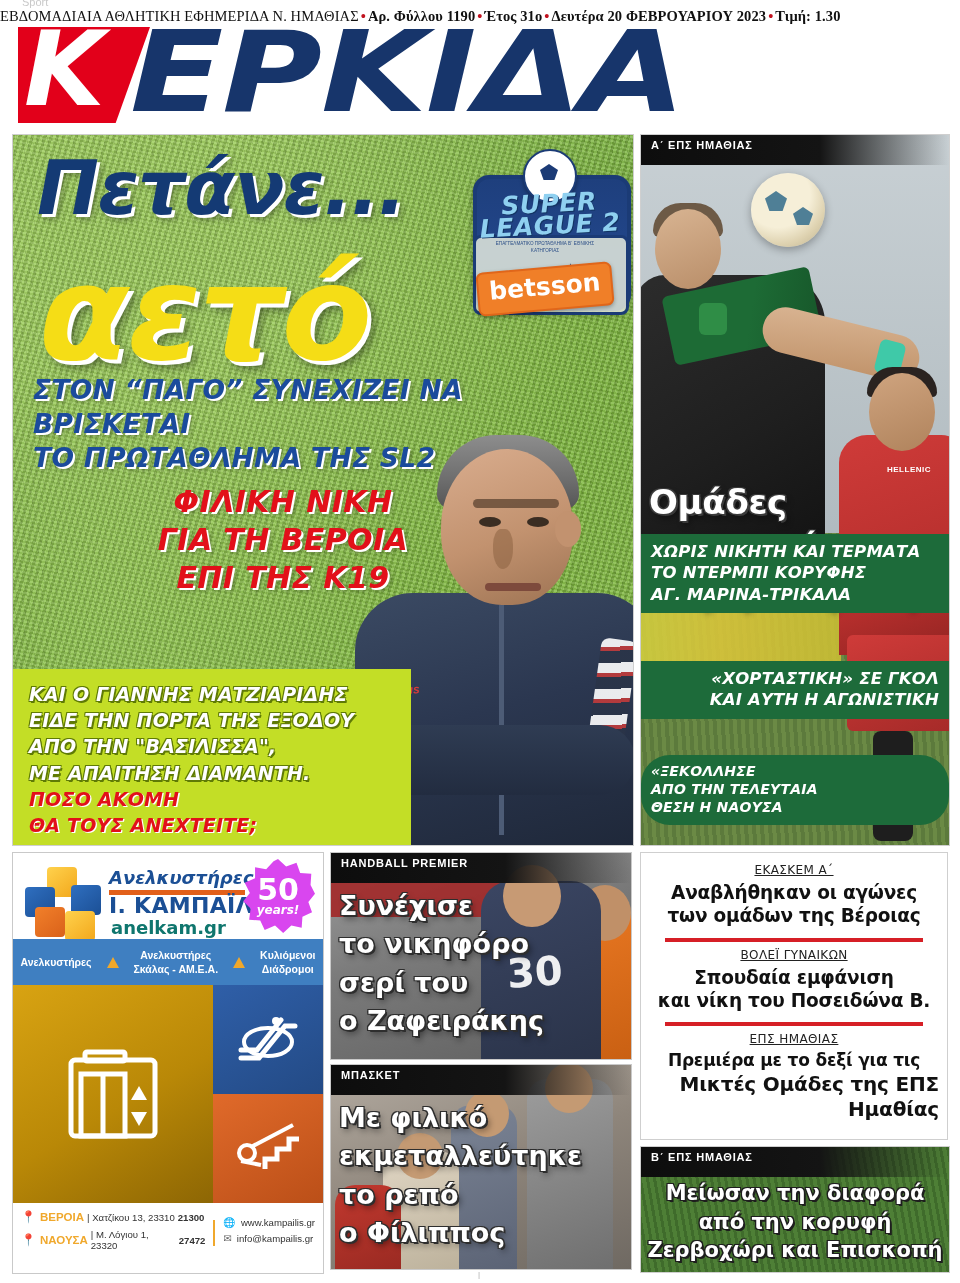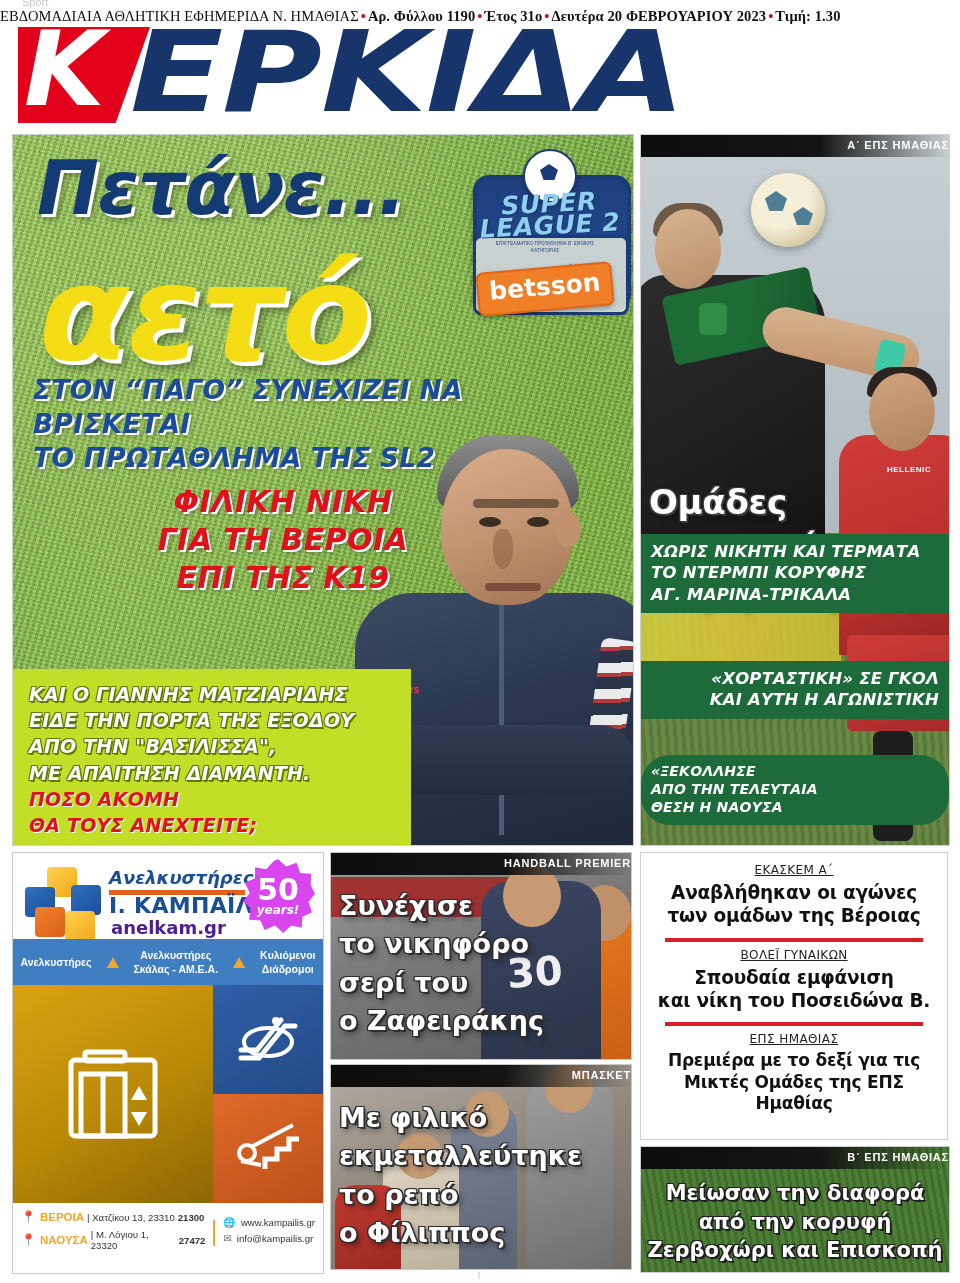--- a/index.html
+++ b/index.html
@@ -154,22 +154,22 @@
         background:linear-gradient(160deg,#cf3b39 0%,#b42e2c 70%,#8e2321 100%);}
   .p2-mark{position:absolute;left:246px;top:330px;font-size:8px;color:#fff;font-weight:bold;letter-spacing:.5px;}
   .p2-mark2{position:absolute;left:250px;top:452px;font-size:8px;color:#fff;font-weight:bold;letter-spacing:.5px;}
   .p2-shorts{position:absolute;left:206px;top:500px;width:116px;height:96px;
         background:linear-gradient(160deg,#cf3b39 0%,#a52a28 100%);border-radius:6px;}
   .p2-sock{position:absolute;left:232px;top:596px;width:40px;height:110px;background:#1e1e1e;border-radius:8px;}
   .board{position:absolute;left:0;top:420px;width:200px;height:108px;
         background:linear-gradient(90deg,#d8d23f 0%,#e0c93a 40%,#cfc134 100%);opacity:.85;}
   .board::after{content:"";position:absolute;left:10px;top:28px;width:160px;height:14px;background:#3a6a3a;opacity:.6;}
 
-  .tagbar{position:absolute;left:0;top:0;width:100%;height:22px;
-        background:linear-gradient(90deg,#0d0d0d 0%,#141414 58%,rgba(20,20,20,0) 100%);text-align:right;}
+  .tagbar{position:absolute;left:0;top:0;width:100%;height:30px;
+        background:linear-gradient(90deg,#0d0d0d 0%,#141414 58%,rgba(20,20,20,0) 100%);}
   .tagbar span{display:block;padding:4px 0 0 10px;color:#fff;font-size:11px;font-weight:bold;letter-spacing:.8px;}
 
   .rtop-h{position:absolute;left:8px;top:345px;width:296px;
         font-family:"DejaVu Sans",sans-serif;font-size:34px;font-weight:bold;color:#ffffff;
         line-height:1.3;letter-spacing:-.3px;
         text-shadow:2px 2px 0 #3a3a3a,-1.4px -1.4px 0 #3a3a3a,1.4px -1.4px 0 #3a3a3a,-1.4px 1.4px 0 #3a3a3a,3px 4px 6px rgba(0,0,0,.45);}
 
   .gbar{position:absolute;left:0;width:308px;background:#1d6b3a;box-sizing:border-box;padding:7px 10px 8px 10px;}
   .gbar div{font-family:"DejaVu Sans",sans-serif;font-weight:bold;font-style:italic;color:#ffffff;
         line-height:1.3;letter-spacing:.2px;}
@@ -190,21 +190,21 @@
   .c2{left:46px;top:18px;background:linear-gradient(140deg,#2f6fc0,#1b4f95);}
   .c3{left:0px;top:20px;background:linear-gradient(140deg,#2f6fc0,#1b4f95);}
   .c4{left:10px;top:40px;background:linear-gradient(140deg,#f2802a,#d9611a);}
   .c5{left:40px;top:44px;background:linear-gradient(140deg,#ffd24d,#f2a71b);}
   .ad-l1{position:absolute;left:96px;top:14px;font-family:"DejaVu Sans",sans-serif;
         font-size:18px;font-weight:bold;font-style:italic;color:#1b4f95;}
   .ad-rule{position:absolute;left:96px;top:37px;width:136px;height:5px;background:#e2601a;}
   .ad-l2{position:absolute;left:96px;top:40px;font-family:"DejaVu Sans",sans-serif;
         font-size:22px;font-weight:bold;color:#1b4f95;letter-spacing:.3px;}
   .ad-l3{position:absolute;left:98px;top:64px;font-family:"DejaVu Sans",sans-serif;
-        font-size:18px;font-weight:bold;color:#4c1d95;}
+        font-size:18px;font-weight:bold;color:#0f766e;}
   .badge50{position:absolute;right:8px;top:6px;width:74px;height:74px;background:#d946ef;
         clip-path:polygon(50% 0%,61% 10%,75% 5%,80% 19%,95% 20%,94% 35%,100% 47%,91% 58%,96% 72%,83% 78%,82% 93%,68% 90%,57% 100%,46% 90%,32% 96%,26% 83%,11% 82%,13% 67%,3% 57%,12% 46%,5% 32%,19% 26%,19% 11%,34% 14%,44% 3%);
         display:flex;flex-direction:column;align-items:center;justify-content:center;}
   .badge50 .n{font-family:"DejaVu Sans",sans-serif;font-size:30px;font-weight:bold;color:#fff;line-height:.9;}
   .badge50 .y{font-family:"DejaVu Sans",sans-serif;font-size:12px;font-style:italic;font-weight:bold;color:#fff;}
   .ad-blue{position:relative;height:46px;background:#3f7fc1;display:flex;align-items:center;justify-content:space-around;}
   .ad-blue .it{color:#fff;font-size:10.5px;font-weight:bold;text-align:center;line-height:1.35;}
   .ad-blue .tri{width:0;height:0;border-left:6px solid transparent;border-right:6px solid transparent;
         border-bottom:11px solid #f0a82c;}
   .ad-imgs{position:relative;height:218px;display:flex;}
@@ -530,21 +530,21 @@
     <div class="redrule"></div>
     <div>
       <div class="kicker">ΒΟΛΕΪ ΓΥΝΑΙΚΩΝ</div>
       <div class="nhead">Σπουδαία εμφάνιση</div>
       <div class="nhead">και νίκη του Ποσειδώνα Β.</div>
     </div>
     <div class="redrule"></div>
     <div>
       <div class="kicker">ΕΠΣ ΗΜΑΘΙΑΣ</div>
       <div class="nhead" style="font-size:17px;">Πρεμιέρα με το δεξί για τις</div>
-      <div class="nhead" style="font-size:17px;">Μικτές Ομάδες της ΕΠΣ Ημαθίας</div>
+      <div class="nhead" style="font-size:20px;text-align:right;">Μικτές Ομάδες της ΕΠΣ Ημαθίας</div>
     </div>
   </div>
 
   <div class="rbot">
     <div class="tagbar">
       <span>Β΄ ΕΠΣ ΗΜΑΘΙΑΣ</span>
     </div>
     <div class="rbot-h">
       <div>Μείωσαν την διαφορά</div>
       <div>από την κορυφή</div>

